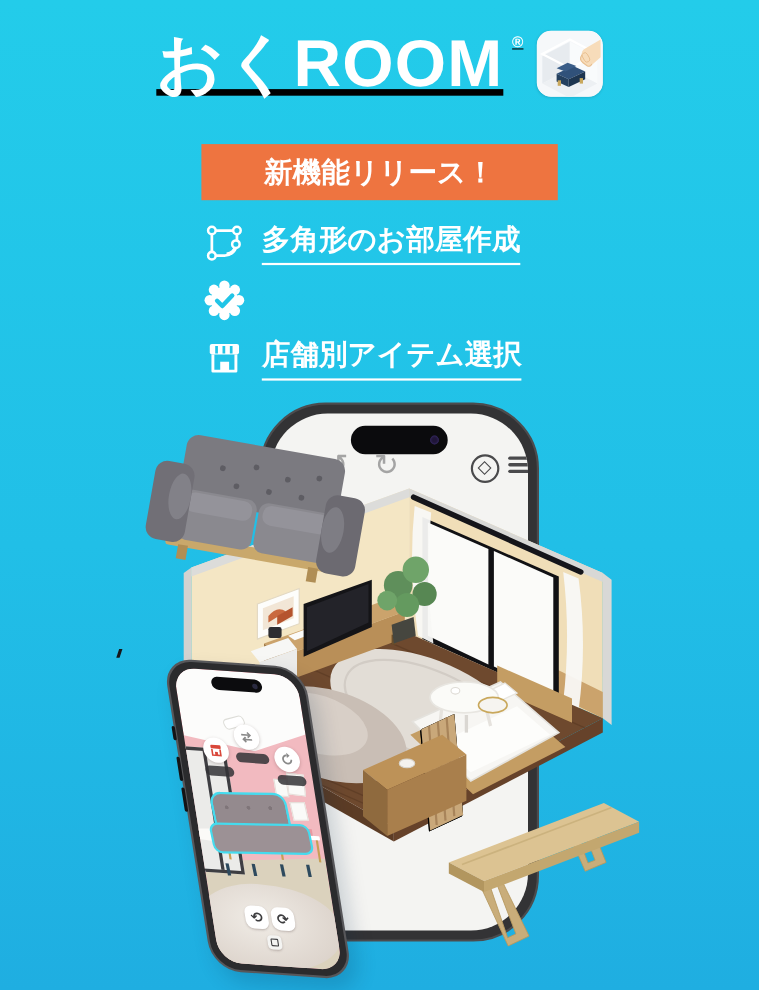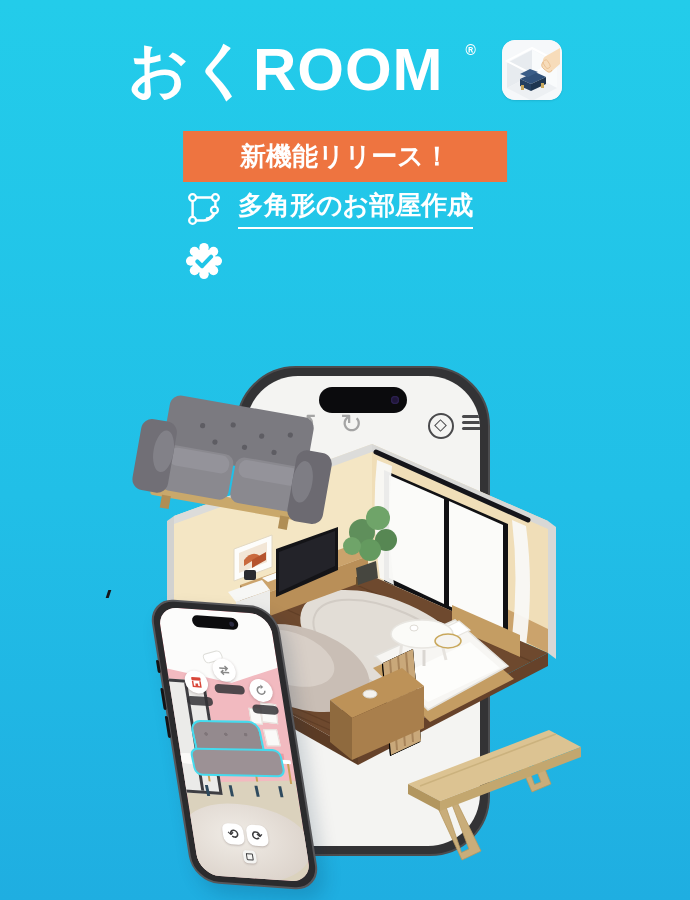--- a/index.html
+++ b/index.html
@@ -1,26 +1,26 @@
 <!DOCTYPE html>
 <html><head>
 <meta charset="utf-8">
 <style>
   html,body{margin:0;padding:0;}
   body{width:690px;height:900px;overflow:hidden;font-family:"Liberation Sans","DejaVu Sans",sans-serif;}
   .canvas{position:relative;width:690px;height:900px;overflow:hidden;
     background:linear-gradient(180deg,#23CCEA 0%,#21BFE7 55%,#1FAEE1 100%);}
   
-  .logo-row{position:absolute;top:40px;left:0;width:100%;display:flex;justify-content:center;align-items:center;gap:24px;}
+  .logo-row{position:absolute;top:28px;left:0;width:100%;display:flex;justify-content:center;align-items:center;gap:10px;text-decoration:underline;}
   .logo-text{color:#fff;font-size:60px;font-weight:800;letter-spacing:1px;line-height:1;}
   .reg{color:#fff;font-size:14px;font-weight:700;vertical-align:top;position:relative;top:-20px;left:-2px;}
   .app-icon{width:60px;height:60px;border-radius:13px;background:#F6F8FA;box-shadow:0 1px 2px rgba(0,60,80,.15);}
   .banner{position:absolute;top:131px;left:50%;transform:translateX(-50%);background:#EE7440;color:#fff;
     font-size:26px;font-weight:800;padding:8px 57px;white-space:nowrap;}
-  .features{position:absolute;top:188px;left:185px;display:flex;flex-direction:column;gap:13px;}
+  .features{position:absolute;top:200px;left:185px;display:flex;flex-direction:column;gap:13px;}
   .feature{display:flex;align-items:center;gap:15px;}
   .f-icon{width:38px;height:38px;flex:0 0 38px;}
   .f-label{color:#fff;font-size:26px;font-weight:800;border-bottom:2.5px solid #fff;padding-bottom:4px;white-space:nowrap;}
   
   .phone-big{position:absolute;left:236px;top:366px;width:254px;height:490px;border-radius:60px;
     background:#333335;border:2px solid #4C4C4E;box-sizing:border-box;z-index:1;}
   .pb-screen{position:absolute;left:8px;top:8px;right:8px;bottom:8px;border-radius:52px;background:#F4F4F2;overflow:hidden;}
   .island{position:absolute;left:50%;top:11px;transform:translateX(-50%);width:88px;height:26px;border-radius:14px;background:#0B0B0D;}
   .island .cam{position:absolute;right:8px;top:9px;width:8px;height:8px;border-radius:50%;background:#201638;box-shadow:inset 0 0 2px #4B3C8C;}
   .pb-toolbar{position:absolute;left:0;top:32px;width:100%;height:34px;}
@@ -124,20 +124,29 @@
           <circle cx="6" cy="20" r="5"></circle>
             <circle cx="34" cy="20" r="5"></circle>
           <circle cx="10" cy="10" r="5"></circle>
             <circle cx="30" cy="10" r="5"></circle>
           <circle cx="10" cy="30" r="5"></circle>
             <circle cx="30" cy="30" r="5"></circle>
         </g>
         <path d="M13,20.5 L18,25.5 L27.5,15.5" fill="none" stroke="#21C5E7" stroke-width="4.2" stroke-linecap="round" stroke-linejoin="round"></path>
       </svg>
     </div>
+    <div class="feature">
+      <svg class="f-icon" viewBox="0 0 40 40">
+        <rect x="6" y="6" width="28" height="10" rx="2" fill="#fff"></rect>
+        <path d="M12.5,8 V15 M19.5,8 V15 M26.5,8 V15" stroke="#21C5E7" stroke-width="2.6"></path>
+        <path d="M9,16 V32 H31 V16" fill="none" stroke="#fff" stroke-width="2.8" stroke-linejoin="round"></path>
+        <rect x="16" y="23" width="8.5" height="9" fill="#fff"></rect>
+      </svg>
+      <span class="f-label">店舗別アイテム選択</span>
+    </div>
   </div>
 
   <div class="phone-big">
     <div class="pb-screen">
       <div class="island">
           <span class="cam"></span>
         </div>
       <div class="pb-toolbar">
         <span class="tb-undo">↺</span>
         <span class="tb-redo">↻</span>

